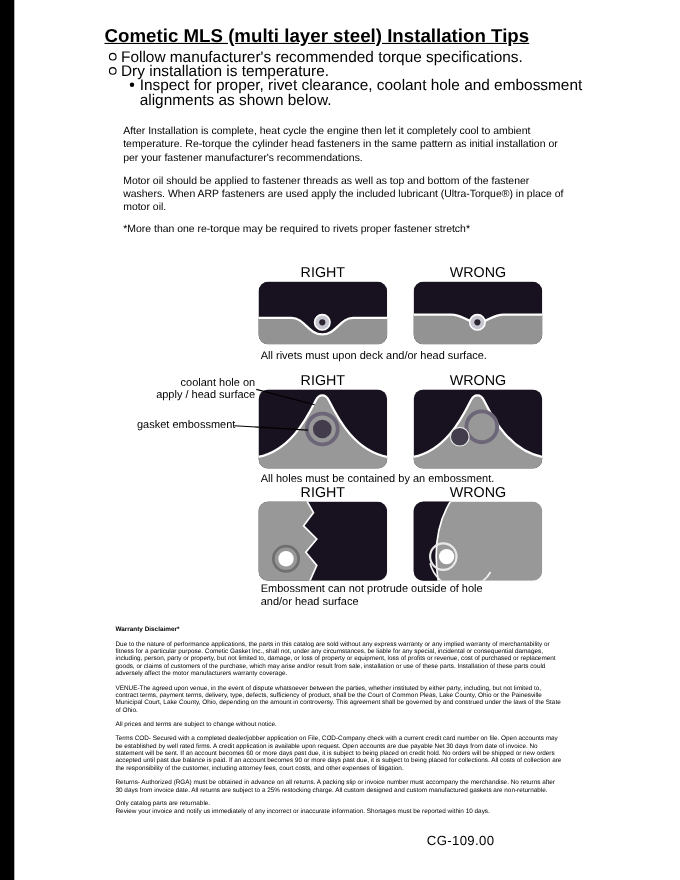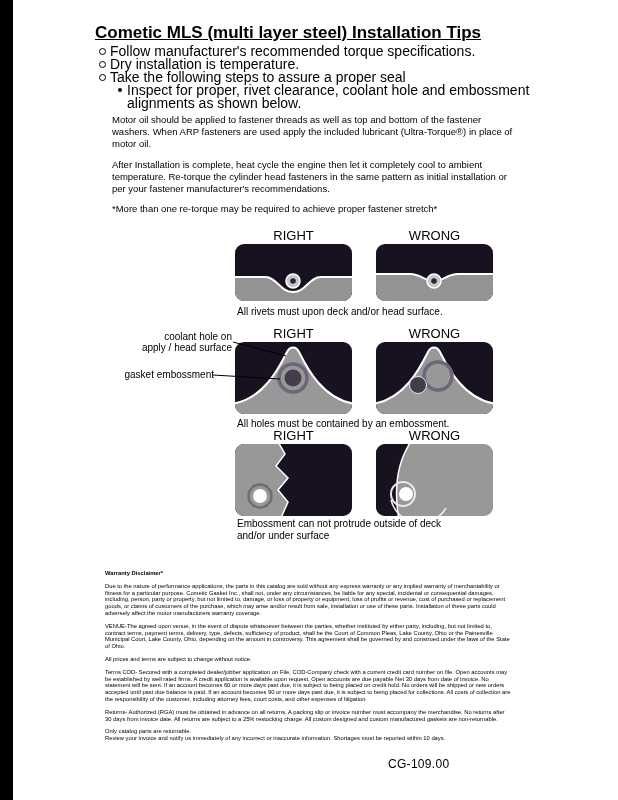--- a/index.html
+++ b/index.html
@@ -19,21 +19,21 @@
   .bullet-row { display:flex; align-items:flex-start; }
   .bullet-row.sub { margin-left:19px; }
   .marker-circle { flex:0 0 auto; width:5px; height:5px; border:1px solid #000; border-radius:50%; margin:3px 4px 0 0; }
   .marker-dot { flex:0 0 auto; width:4px; height:4px; background:#000; border-radius:50%; margin:4px 5px 0 0; }
 
   .diesel-block { position:absolute; left:112px; top:114px; width:404px; font-size:9.5px; line-height:12.2px; }
   .diesel-heading { font-size:10px; font-weight:bold; margin:0 0 7px 0; }
   .diesel-block p { margin:0 0 8px 0; }
   .diesel-block p.note { margin-bottom:0; }
 
-  .figures { position:absolute; left:0; top:228px; width:618px; height:322px; }
+  .figures { position:absolute; left:0; top:240px; width:618px; height:322px; }
   .fig-header { position:absolute; width:117px; text-align:center; font-size:13px; }
   .fig-img { position:absolute; width:117px; }
   .fig-img svg { display:block; }
   .fig-caption { position:absolute; font-size:10px; line-height:12px; }
   .fig-label { position:absolute; font-size:10px; line-height:10.5px; text-align:right; }
   .pointer-lines { position:absolute; left:0; top:0; pointer-events:none; }
 
   .legal { position:absolute; left:105px; top:570px; width:407px; font-size:5.8px; line-height:6.8px; }
   .legal p { margin:0 0 6px 0; }
   .legal p.nogap { margin-bottom:0; }
@@ -51,34 +51,30 @@
 
   <div class="tips">
     <div class="bullet-row">
       <span class="marker-circle"></span>
       <span>Follow manufacturer's recommended torque specifications.</span>
     </div>
     <div class="bullet-row">
       <span class="marker-circle"></span>
       <span>Dry installation is temperature.</span>
     </div>
-    <div class="bullet-row">
-      <span class="marker-circle"></span>
-      <span>Take the following steps to assure a proper seal</span>
-    </div>
     <div class="bullet-row sub">
       <span class="marker-dot"></span>
       <span>Inspect for proper, rivet clearance, coolant hole and embossment alignments as shown below.</span>
     </div>
   </div>
 
   <div class="diesel-block">
+    <p>After Installation is complete, heat cycle the engine then let it completely cool to ambient temperature. Re-torque the cylinder head fasteners in the same pattern as initial installation or per your fastener manufacturer's recommendations.</p>
     <p>Motor oil should be applied to fastener threads as well as top and bottom of the fastener washers. When ARP fasteners are used apply the included lubricant (Ultra-Torque®) in place of motor oil.</p>
-    <p>After Installation is complete, heat cycle the engine then let it completely cool to ambient temperature. Re-torque the cylinder head fasteners in the same pattern as initial installation or per your fastener manufacturer's recommendations.</p>
-    <p class="note">*More than one re-torque may be required to achieve proper fastener stretch*</p>
+    <p class="note">*More than one re-torque may be required to rivets proper fastener stretch*</p>
   </div>
 
   <div class="figures">
 
     <div class="fig-header" style="left:235px; top:0;">RIGHT</div>
     <div class="fig-header" style="left:376px; top:0;">WRONG</div>
 
     <div class="fig-img" style="left:235px; top:16px;">
       <svg width="117" height="57" viewBox="0 0 117 57">
         <defs>
@@ -180,21 +176,21 @@
         <g clip-path="url(#clipF)">
           <rect width="117" height="72" fill="#989898"></rect>
           <path d="M-4,-4 L36,-4 C22,16 17,42 23,76 L-4,76 Z" fill="#18111f"></path>
           <path d="M36,-4 C22,16 17,42 23,76" fill="none" stroke="#ffffff" stroke-width="1.5"></path>
           <circle cx="27" cy="50" r="12" fill="none" stroke="#e9e9e9" stroke-width="2"></circle>
           <circle cx="30" cy="50" r="7" fill="#ffffff"></circle>
           <path d="M15,56 A 30 30 0 0 0 70,64" fill="none" stroke="#f0f0f0" stroke-width="1.5"></path>
         </g>
       </svg>
     </div>
-    <div class="fig-caption" style="left:237px; top:290px; width:215px;">Embossment can not protrude outside of deck and/or under surface</div>
+    <div class="fig-caption" style="left:237px; top:290px; width:215px;">Embossment can not protrude outside of hole and/or head surface</div>
 
     <svg class="pointer-lines" width="618" height="322" viewBox="0 0 618 322">
       <line x1="233" y1="114" x2="286" y2="128" stroke="#000" stroke-width="1"></line>
       <line x1="213" y1="147" x2="280" y2="151" stroke="#000" stroke-width="1"></line>
     </svg>
   </div>
 
   <div class="legal">
     <p class="legal-heading">Warranty Disclaimer*</p>
     <p>Due to the nature of performance applications, the parts in this catalog are sold without any express warranty or any implied warranty of merchantability or fitness for a particular purpose. Cometic Gasket Inc., shall not, under any circumstances, be liable for any special, incidental or consequential damages, including, person, party or property, but not limited to, damage, or loss of property or equipment, loss of profits or revenue, cost of purchased or replacement goods, or claims of customers of the purchase, which may arise and/or result from sale, installation or use of these parts. Installation of these parts could adversely affect the motor manufacturers warranty coverage.</p>

